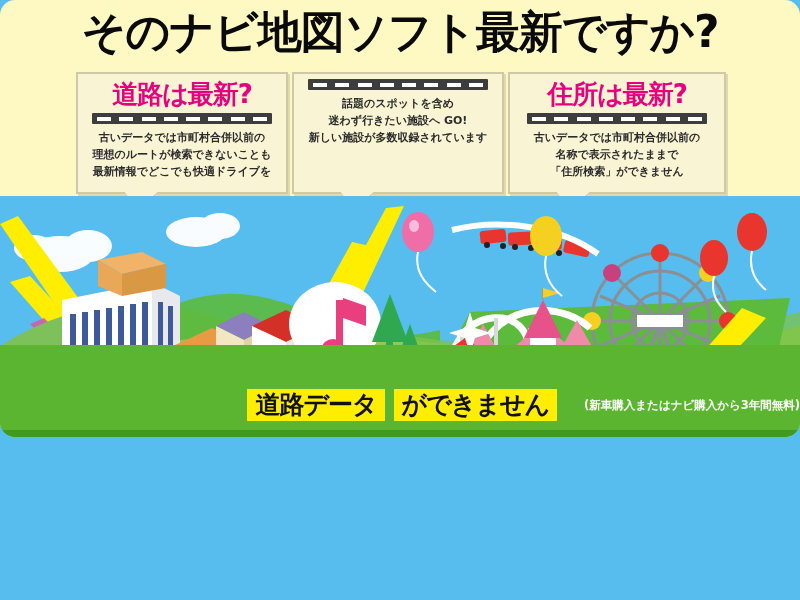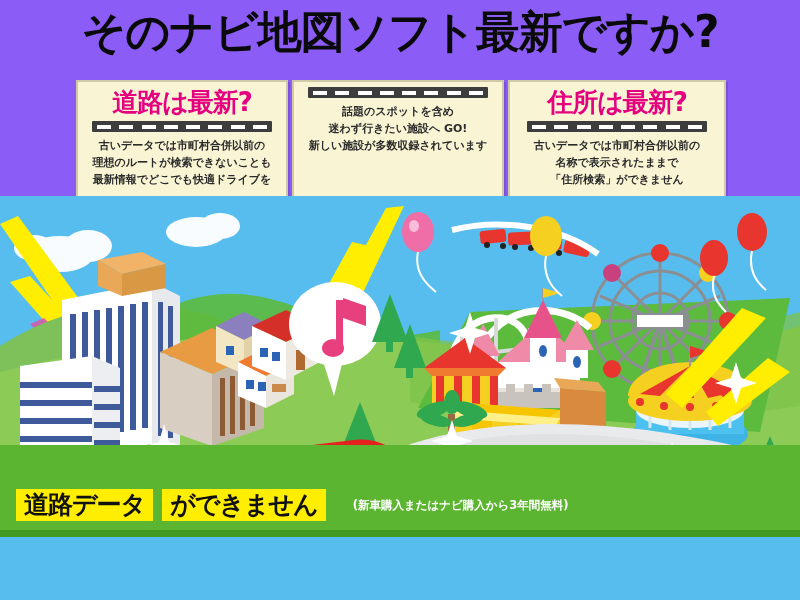--- a/index.html
+++ b/index.html
@@ -1,32 +1,32 @@
 <!DOCTYPE html>
 <html><head>
 <meta charset="utf-8">
 <style>
   html,body{margin:0;padding:0;}
   body{
     width:800px;height:600px;overflow:hidden;
     font-family:"DejaVu Sans","Liberation Sans",sans-serif;
     background:#56bdee;
   }
-  #ad{position:relative;width:800px;height:537px;overflow:hidden;background:#8b5cf6;}
+  #ad{position:relative;width:800px;height:437px;overflow:hidden;background:#fef9c3;border-radius:15px;}
 
   
   .headline{
     position:absolute;left:0;top:8px;width:800px;text-align:center;
     font-size:44px;font-weight:bold;color:#0a0a0a;letter-spacing:-1px;
     line-height:1.1;white-space:nowrap;
     font-family:"DejaVu Sans","Liberation Sans",sans-serif;
   }
 
   
-  .boxes{position:absolute;left:0;top:80px;width:800px;height:140px;}
+  .boxes{position:absolute;left:0;top:72px;width:800px;height:140px;}
   .infobox{
     position:absolute;top:0;width:212px;height:122px;
     background:#f9f4d4;border:2px solid #cfc9a8;
     box-sizing:border-box;
     box-shadow:2px 2px 0 rgba(0,0,0,.12);
   }
   .infobox.b1{left:76px;}
   .infobox.b2{left:292px;}
   .infobox.b3{left:508px;width:218px;}
   .tail{
@@ -59,21 +59,21 @@
     background:#5cb531;
   }
   .banner-strip{position:absolute;left:0;bottom:0;width:800px;height:7px;background:#3f9a1f;}
   .banner-line1{
     position:absolute;left:0;top:9px;width:800px;text-align:center;
     color:#f2f47a;font-size:25px;font-weight:bold;white-space:nowrap;
     letter-spacing:-.5px;
   }
   .banner-line2{
     position:absolute;left:0;top:44px;width:800px;
-    display:flex;align-items:center;justify-content:flex-start;
+    display:flex;align-items:center;justify-content:flex-end;
     padding-left:16px;box-sizing:border-box;white-space:nowrap;
   }
   .badge{
     background:#ffee00;color:#111;font-size:25px;font-weight:bold;
     padding:2px 8px;margin-right:9px;line-height:1.12;letter-spacing:-1px;
   }
   .banner-tail{color:#f2f47a;font-size:25px;font-weight:bold;letter-spacing:-.5px;}
   .banner-note{color:#fff;font-size:11.5px;font-weight:bold;margin-left:18px;}
 </style>
 </head>

